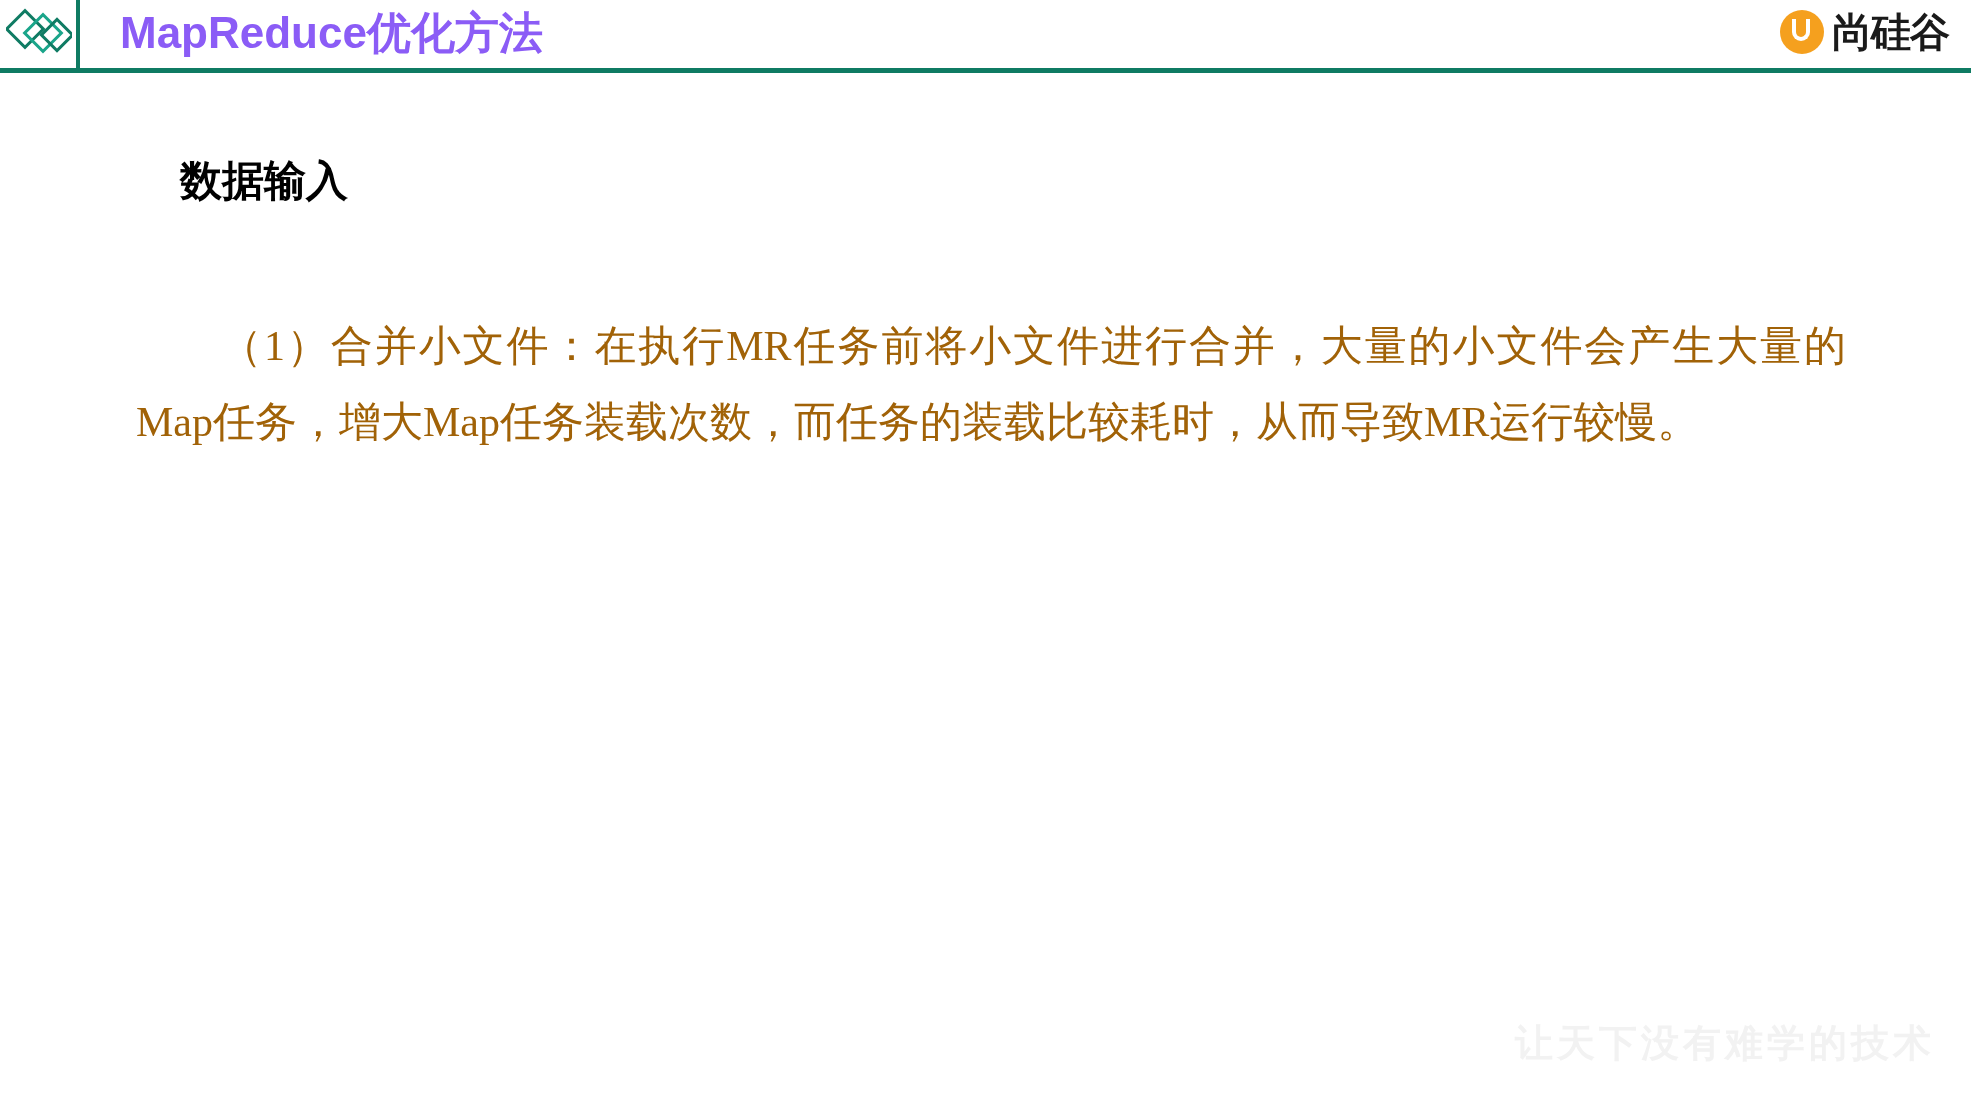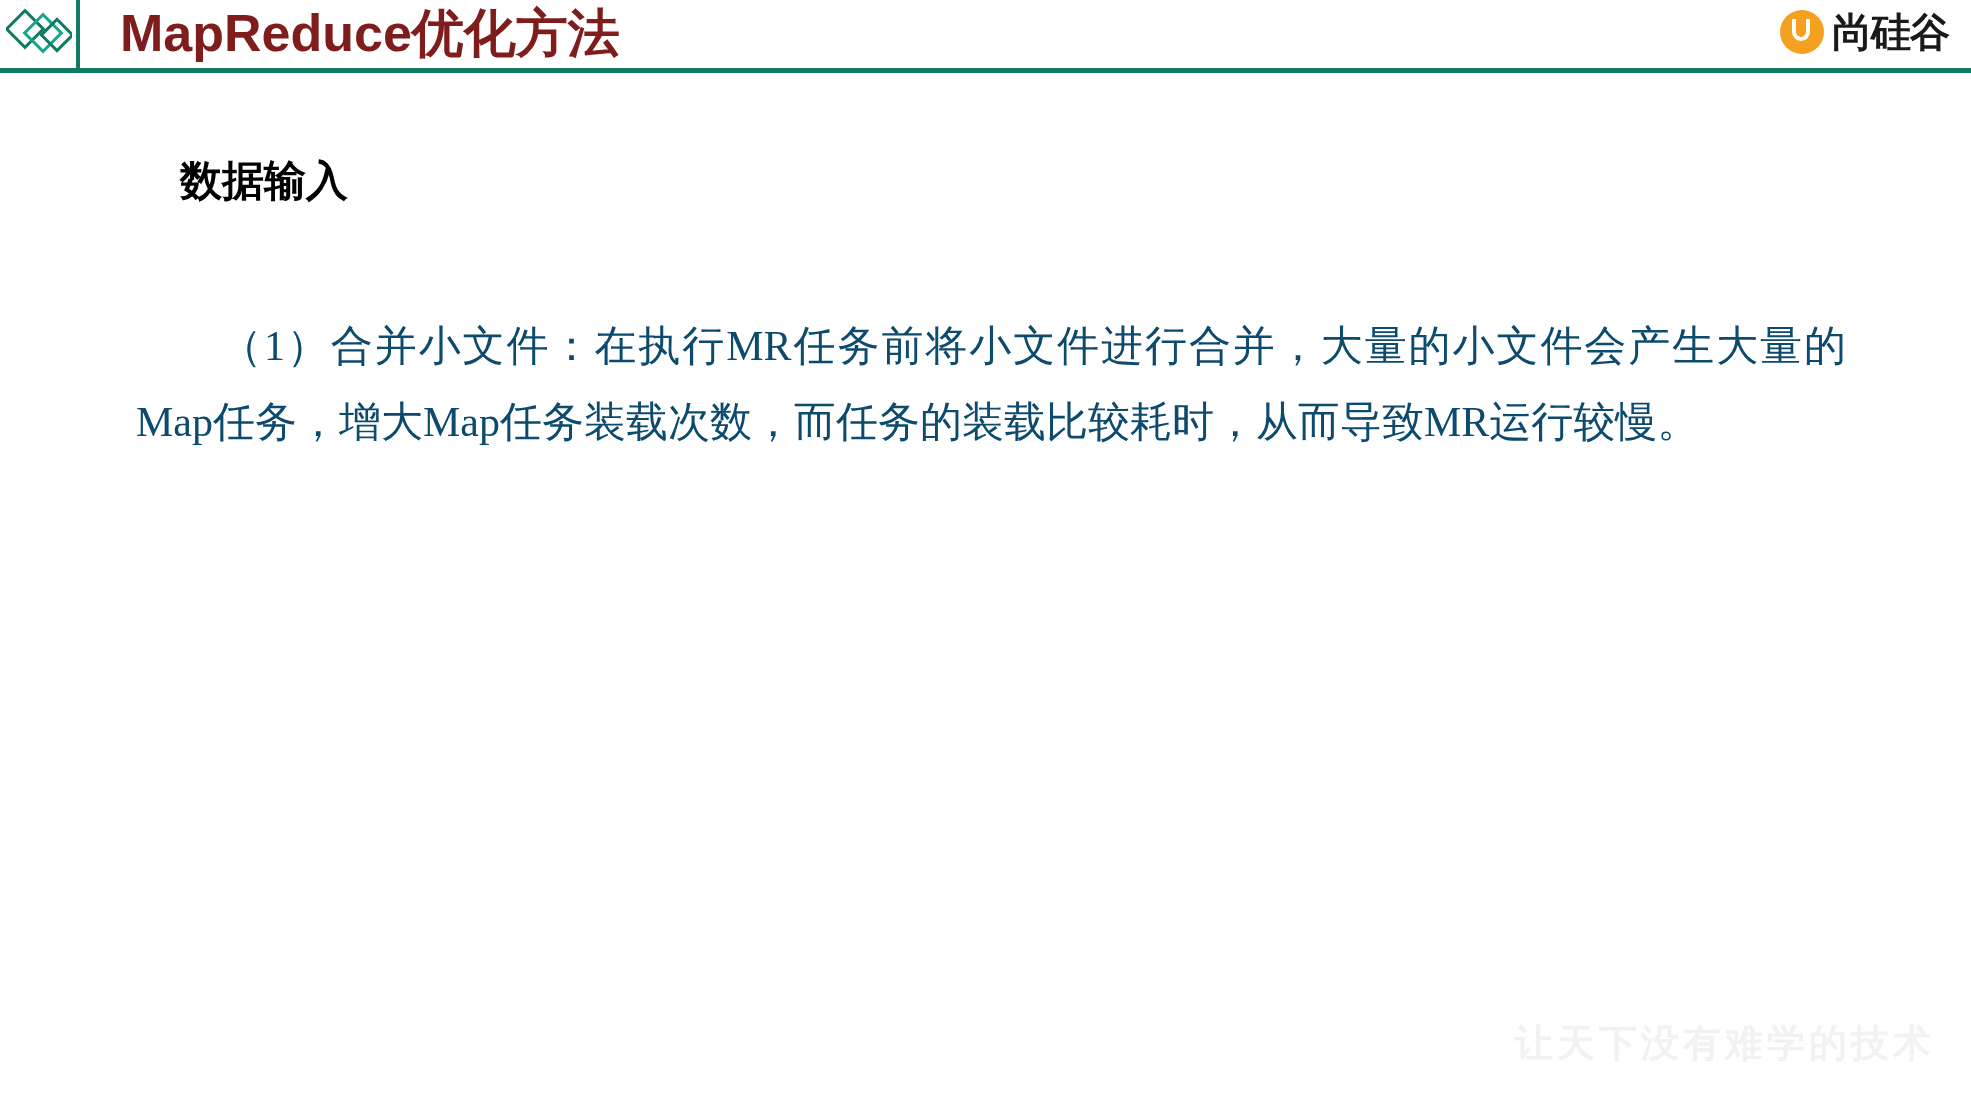--- a/index.html
+++ b/index.html
@@ -45,23 +45,23 @@
     position: absolute;
     left: 6px;
     top: 6px;
     width: 66px;
     height: 56px;
   }
   .title {
     position: absolute;
     left: 120px;
     top: 2px;
-    font-size: 52px;
+    font-size: 44px;
     font-weight: 700;
-    color: #7f1d1d;
+    color: #8b5cf6;
     letter-spacing: 0px;
     white-space: nowrap;
     line-height: 62px;
   }
 
   
   .logo {
     position: absolute;
     right: 22px;
     top: 4px;
@@ -111,21 +111,21 @@
     position: absolute;
     left: 180px;
     top: 80px;
     font-size: 42px;
     font-weight: 700;
     color: #000000;
     white-space: nowrap;
   }
   .para {
     position: absolute;
-    color: #0c4a6e;
+    color: #a16207;
     font-family: "Liberation Serif", serif;
     font-size: 42px;
     line-height: 76px;
     text-align: justify;
   }
   .para-1 {
     left: 136px;
     top: 235px;
     width: 1710px;
     text-indent: 84px;

